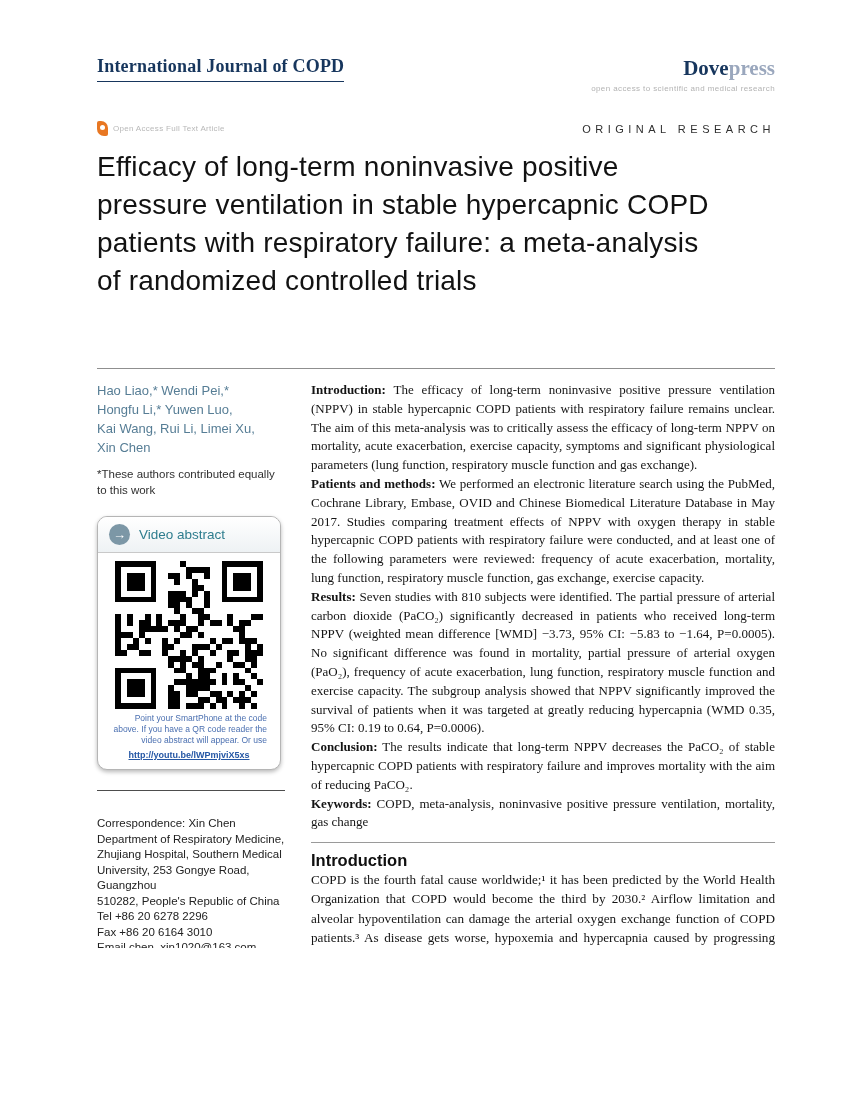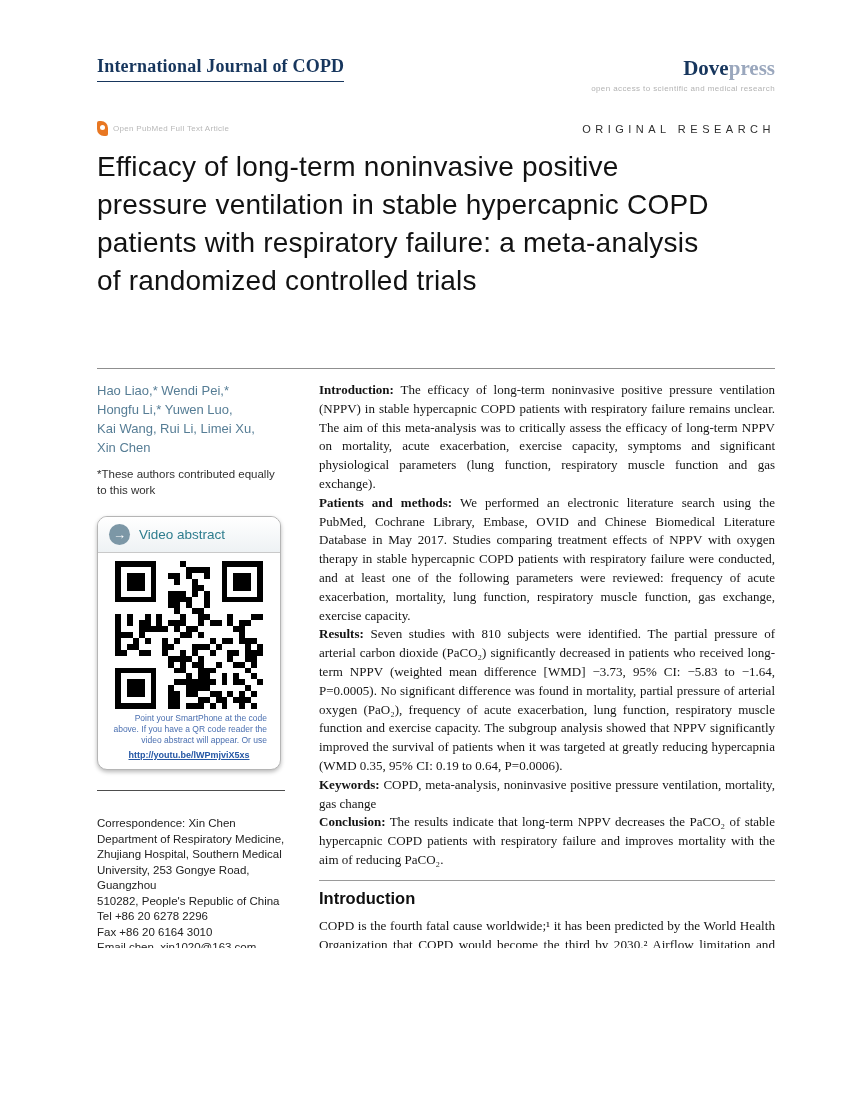--- a/index.html
+++ b/index.html
@@ -32,21 +32,21 @@
   .article-type { font-size:11px; letter-spacing:4.5px; color:#2f2f2f; }
 
   
   .title {
     margin-top:12px; font-size:28px; line-height:38px; font-weight:400;
     color:#121212; white-space:pre-line; letter-spacing:0.2px;
   }
   .rule-main { border-top:1px solid #8f8f8f; margin-top:68px; }
 
   
-  .columns { display:flex; margin-top:12px;gap:8px; }
+  .columns { display:flex; margin-top:12px; }
   .col-left { width:188px; flex:none; }
   .col-right { flex:1; margin-left:26px; }
 
   .authors { font-size:13px; line-height:19px; color:#567d95; white-space:pre-line; }
   .affiliation { margin-top:12px; font-size:11.5px; line-height:15.5px; color:#303030; }
   .equal-note { margin-top:10px; font-size:11.5px; line-height:15.5px; color:#303030; }
 
   
   .vbox {
     margin-top:18px; width:184px; border:1px solid #b5b5b5; border-radius:10px;
@@ -65,21 +65,21 @@
   .vb-caption { font-size:8.5px; color:#4a6fb0; text-align:right; padding:0 13px; line-height:11px; }
   .vb-link { display:block; text-align:center; font-size:9px; color:#2456a4; font-weight:bold; text-decoration:underline; padding:4px 0 9px; cursor:pointer; }
 
   
   .corr { margin-top:20px; border-top:1px solid #4d4d4d; padding-top:25px; font-size:11.5px; line-height:15.5px; color:#222; white-space:pre-line; }
 
   
   .abs p { font-family:"Liberation Serif", serif; font-size:13px; line-height:18.8px; text-align:justify; color:#141414; }
   .abs b { font-weight:bold; }
   .rule-intro { border-top:1px solid #9a9a9a; margin:10px 0 8px; }
-  .sec-heading { font-size:16.5px; font-weight:bold; color:#0f0f0f; margin:4px 0 8px; }
+  .sec-heading { font-size:16.5px; font-weight:bold; color:#0f0f0f; margin:4px 0 0; }
   .intro-text { font-family:"Liberation Serif", serif; font-size:13.2px; line-height:19.2px; text-align:justify; color:#141414; }
 
   
   .footer { position:absolute; left:97px; right:75px; top:1014px; display:flex; }
   .f-left { width:188px; flex:none; border-top:1px solid #2b2b2b; padding-top:4px; }
   .f-submit { font-size:7.5px; color:#8a8a8a; letter-spacing:0.2px; }
   .f-logo-row { display:flex; align-items:center; gap:12px; margin-top:4px; }
   .dove-sm { font-family:"Liberation Serif", serif; font-weight:bold; font-size:14px; color:var(--navy,#17365d); }
   .press-sm { font-family:"Liberation Serif", serif; font-weight:bold; font-size:14px; color:#94a3ba; }
   .soc { display:flex; gap:4px; }
@@ -116,21 +116,21 @@
         <div>
           <span class="dove-big">Dove</span><span class="press-big">press</span>
         </div>
         <div class="tagline">open access to scientific and medical research</div>
       </div>
     </div>
 
     <div class="badge-row">
       <span class="oa-badge">
         <span class="oa-icon"></span>
-        <span class="oa-text">Open PubMed Full Text Article</span>
+        <span class="oa-text">Open Access Full Text Article</span>
       </span>
       <span class="article-type">ORIGINAL RESEARCH</span>
     </div>
 
     <h1 class="title">Efficacy of long-term noninvasive positive
 pressure ventilation in stable hypercapnic COPD
 patients with respiratory failure: a meta-analysis
 of randomized controlled trials</h1>
 
     <div class="rule-main"></div>
@@ -355,22 +355,22 @@
 Tel +86 20 6278 2296
 Fax +86 20 6164 3010
 Email chen_xin1020@163.com</div>
       </aside>
 
       <main class="col-right">
         <div class="abs">
           <p><b>Introduction:</b> <span>The efficacy of long-term noninvasive positive pressure ventilation (NPPV) in stable hypercapnic COPD patients with respiratory failure remains unclear. The aim of this meta-analysis was to critically assess the efficacy of long-term NPPV on mortality, acute exacerbation, exercise capacity, symptoms and significant physiological parameters (lung function, respiratory muscle function and gas exchange).</span></p>
           <p><b>Patients and methods:</b> <span>We performed an electronic literature search using the PubMed, Cochrane Library, Embase, OVID and Chinese Biomedical Literature Database in May 2017. Studies comparing treatment effects of NPPV with oxygen therapy in stable hypercapnic COPD patients with respiratory failure were conducted, and at least one of the following parameters were reviewed: frequency of acute exacerbation, mortality, lung function, respiratory muscle function, gas exchange, exercise capacity.</span></p>
           <p><b>Results:</b> <span>Seven studies with 810 subjects were identified. The partial pressure of arterial carbon dioxide (PaCO₂) significantly decreased in patients who received long-term NPPV (weighted mean difference [WMD] −3.73, 95% CI: −5.83 to −1.64, P=0.0005). No significant difference was found in mortality, partial pressure of arterial oxygen (PaO₂), frequency of acute exacerbation, lung function, respiratory muscle function and exercise capacity. The subgroup analysis showed that NPPV significantly improved the survival of patients when it was targeted at greatly reducing hypercapnia (WMD 0.35, 95% CI: 0.19 to 0.64, P=0.0006).</span></p>
+          <p><b>Conclusion:</b> <span>The results indicate that long-term NPPV decreases the PaCO₂ of stable hypercapnic COPD patients with respiratory failure and improves mortality with the aim of reducing PaCO₂.</span></p>
           <p><b>Keywords:</b> <span>COPD, meta-analysis, noninvasive positive pressure ventilation, mortality, gas change</span></p>
-          <p><b>Conclusion:</b> <span>The results indicate that long-term NPPV decreases the PaCO₂ of stable hypercapnic COPD patients with respiratory failure and improves mortality with the aim of reducing PaCO₂.</span></p>
         </div>
 
         <div class="rule-intro"></div>
         <h2 class="sec-heading">Introduction</h2>
         <p class="intro-text">COPD is the fourth fatal cause worldwide;¹ it has been predicted by the World Health Organization that COPD would become the third by 2030.² Airflow limitation and alveolar hypoventilation can damage the arterial oxygen exchange function of COPD patients.³ As disease gets worse, hypoxemia and hypercapnia caused by progressing peripheral airway obstruction contribute to the decreasing pulmonary gas exchange ability, destruction of pulmonary parenchyma and abnormality of pulmonary vessels, which increases the frequency of acute exacerbation. Patients with chronic respiratory failure and hypercapnia have severe dyspnea, lower quality of life and even increased mortality.⁴</p>
       </main>
     </div>
   </div>
 
   <div class="footer">

